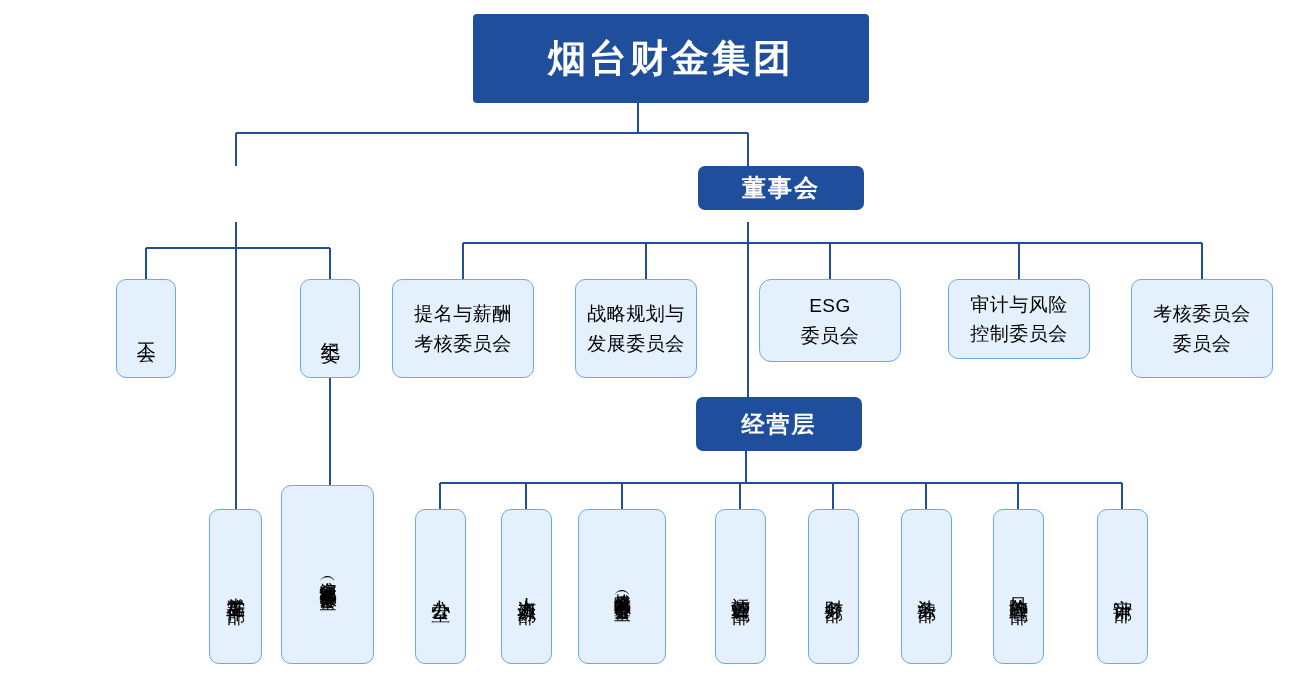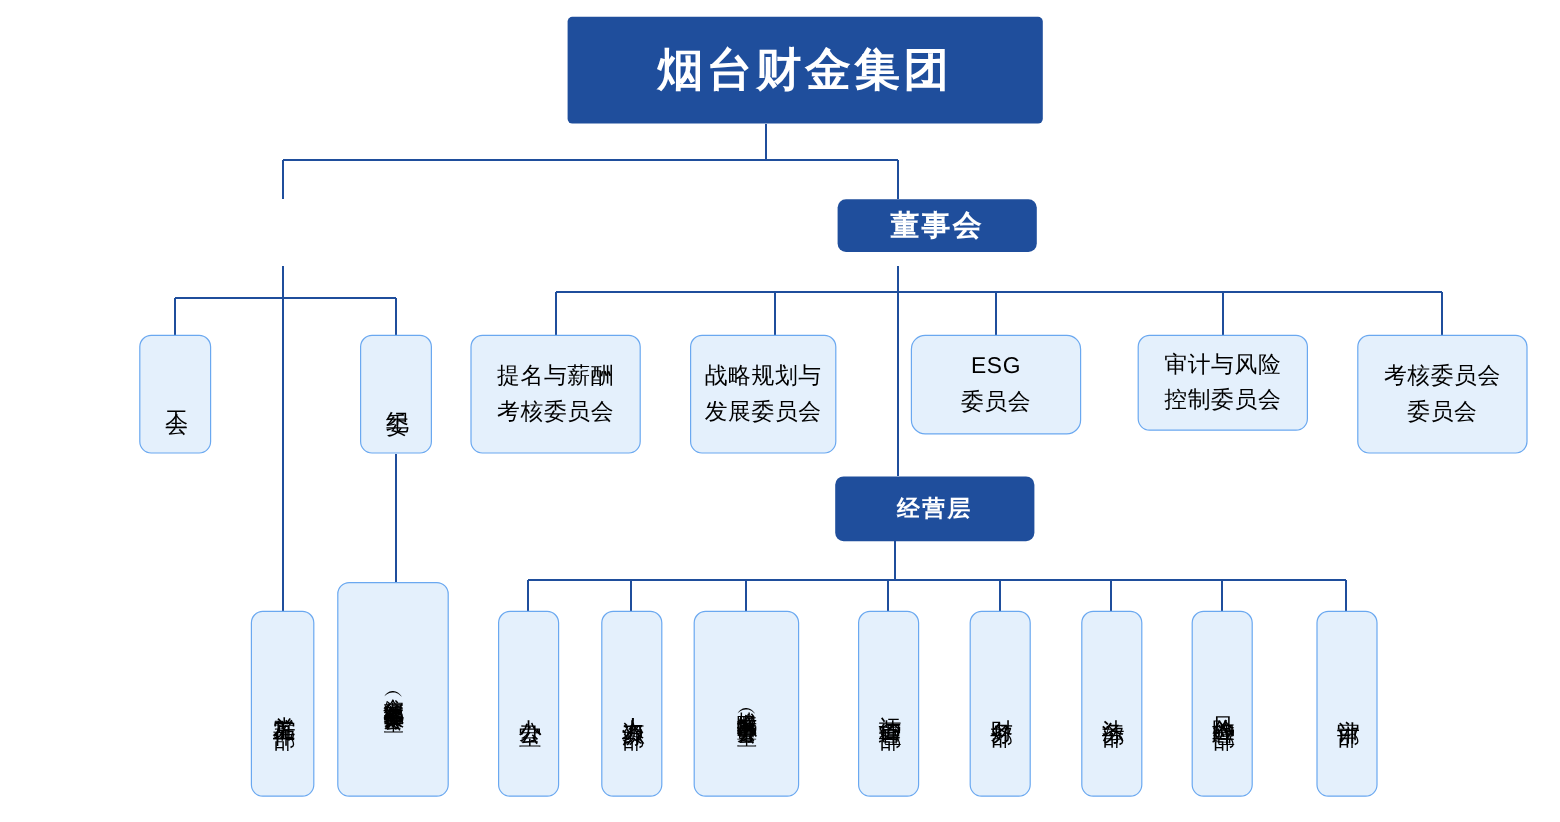--- a/index.html
+++ b/index.html
@@ -47,21 +47,21 @@
     border-radius: 4px;
     font-size: 38px;
     letter-spacing: 3px;
   }
   .node.level2 {
     font-size: 24px;
     letter-spacing: 2px;
     border-radius: 7px;
   }
   .node.mgmt {
-    font-size: 19px;
+    font-size: 23px;
     letter-spacing: 2px;
     border-radius: 7px;
   }
   
   .node.light {
     background: #e4f0fc;
     border: 1.5px solid #6aa8f0;
     border-radius: 10px;
     color: #000000;
     font-size: 19px;

